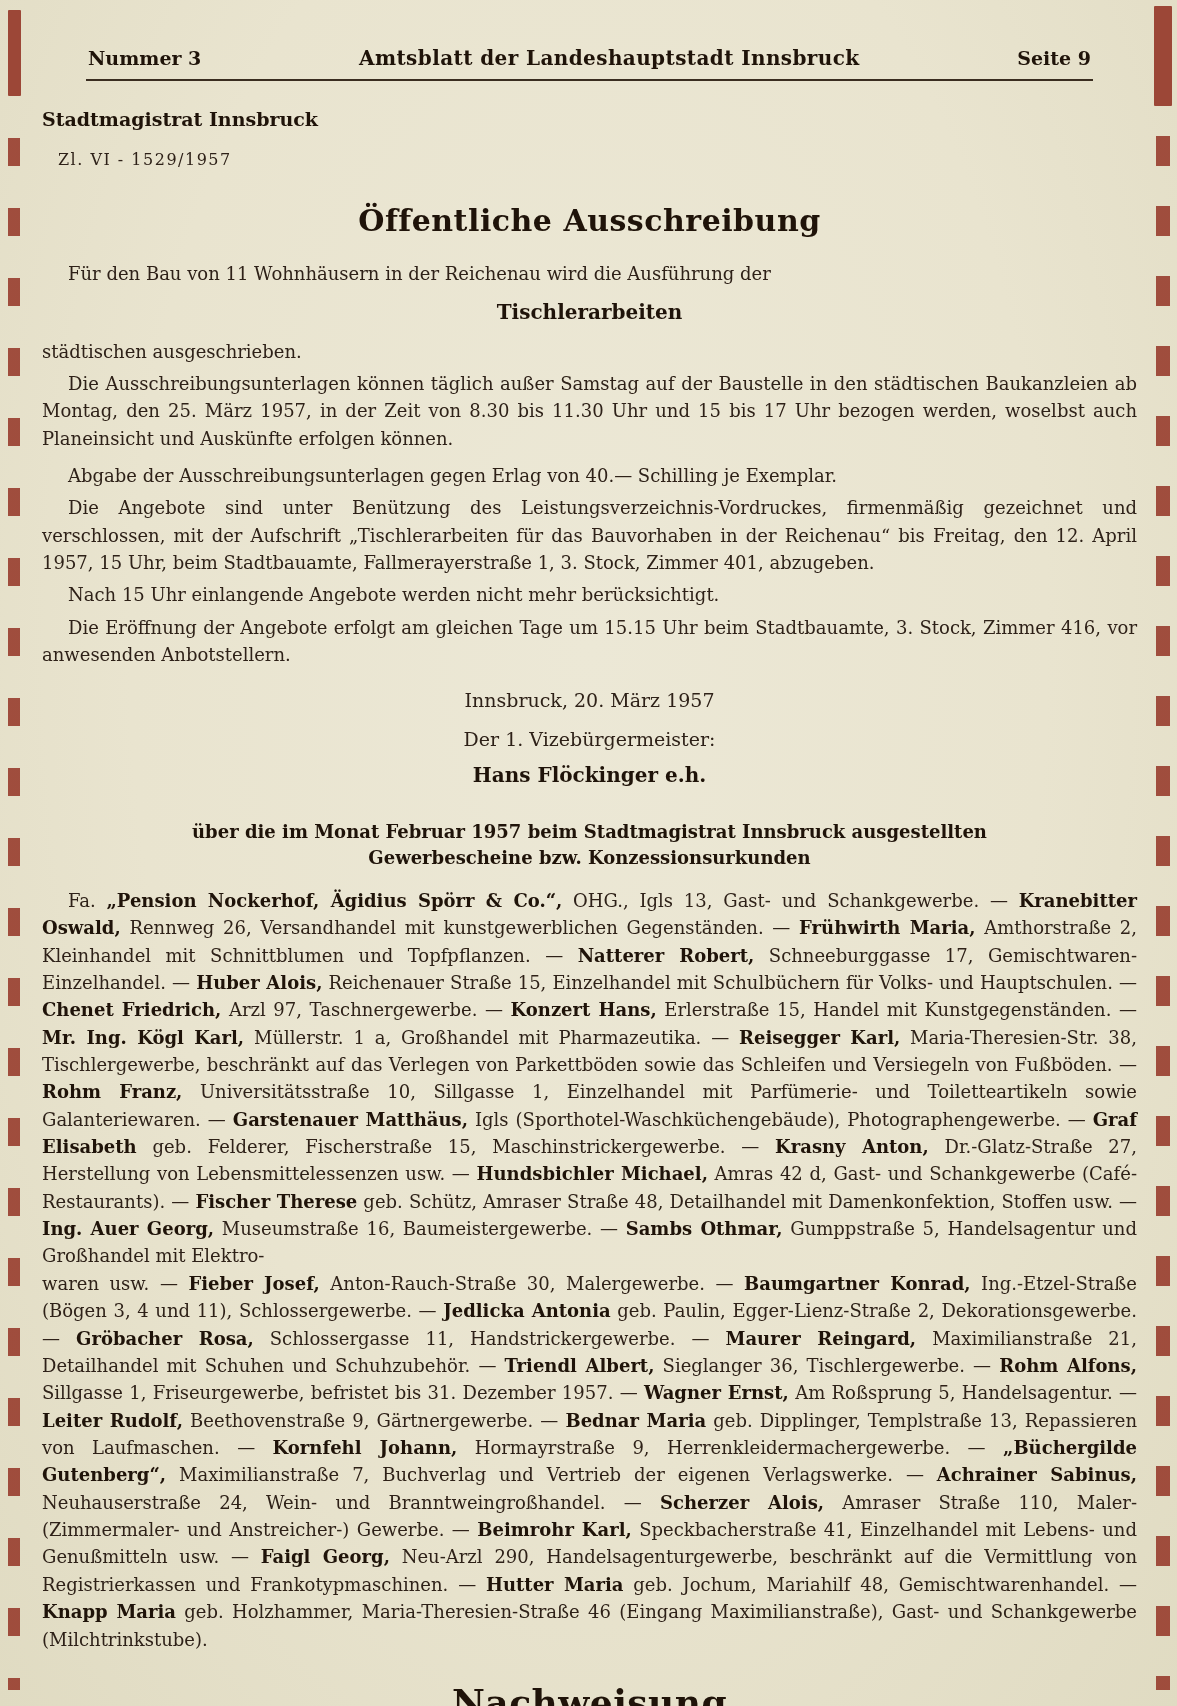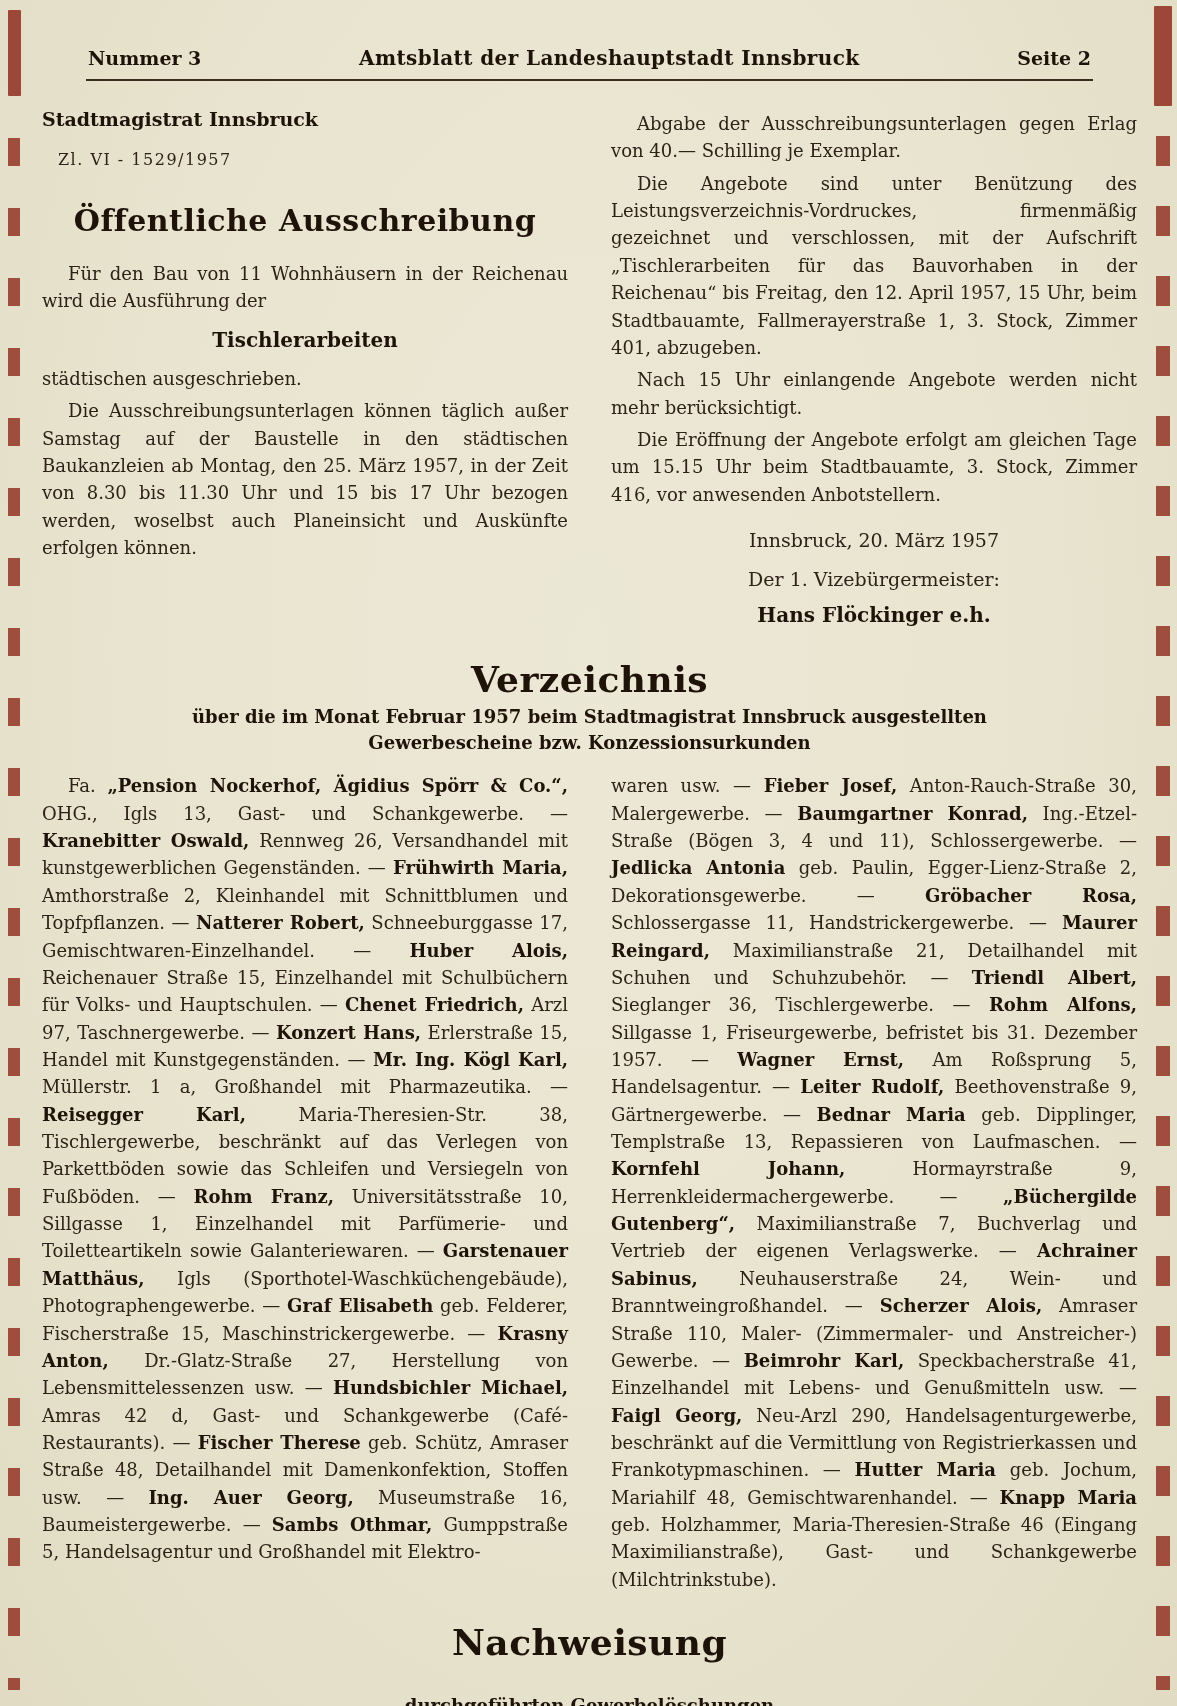--- a/index.html
+++ b/index.html
@@ -27,21 +27,21 @@
   .edge-cap.right{right:5px;top:6px;width:18px;height:100px;}
 
   .masthead{
     display:flex;justify-content:space-between;align-items:baseline;
     margin:0 44px 24px 44px;padding:0 2px 9px 2px;
     border-bottom:2px solid var(--rule);
     font-size:19px;font-weight:bold;color:var(--ink_bold);
   }
   .mast-title{font-size:20px;letter-spacing:.4px;}
 
-  .twocol{display:grid;grid-template-columns:1fr 1fr;column-gap:43px;}
+  .twocol{display:grid;grid-template-columns:1fr;column-gap:43px;}
 
   .announce{font-size:18px;line-height:1.52;}
   .announce p{margin:5px 0;text-align:justify;}
   .indent{text-indent:26px;}
   .noindent{text-indent:0;}
   .authority{font-weight:bold;font-size:19px;color:var(--ink_bold);}
   .ref{font-size:16px;margin:14px 0 0 16px;letter-spacing:1.5px;}
   .announce-title{
     font-size:30px;font-weight:bold;text-align:center;color:var(--ink_bold);
     margin:26px 0 16px 0;letter-spacing:.5px;
@@ -65,21 +65,21 @@
 <div class="page">
 
   <div class="edge-cap left"></div>
   <div class="edge-cap right"></div>
   <div class="edge-strip left"></div>
   <div class="edge-strip right"></div>
 
   <header class="masthead">
     <span>Nummer 3</span>
     <span class="mast-title">Amtsblatt der Landeshauptstadt Innsbruck</span>
-    <span>Seite 2</span>
+    <span>Seite 9</span>
   </header>
 
   <section class="twocol announce">
     <div class="col">
       <div class="authority">Stadtmagistrat Innsbruck</div>
       <div class="ref">Zl. VI - 1529/1957</div>
       <h1 class="announce-title">Öffentliche Ausschreibung</h1>
       <p class="indent">Für den Bau von 11 Wohnhäusern in der Reichenau wird die Ausführung der</p>
       <div class="subject">Tischlerarbeiten</div>
       <p class="noindent">städtischen ausgeschrieben.</p>
@@ -91,21 +91,20 @@
       <p class="indent">Nach 15 Uhr einlangende Angebote werden nicht mehr berücksichtigt.</p>
       <p class="indent">Die Eröffnung der Angebote erfolgt am gleichen Tage um 15.15 Uhr beim Stadtbauamte, 3. Stock, Zimmer 416, vor anwesenden Anbotstellern.</p>
       <div class="dateline">Innsbruck, 20. März 1957</div>
       <div class="sig-role">Der 1. Vizebürgermeister:</div>
       <div class="sig-name">Hans Flöckinger e.h.</div>
     </div>
   </section>
 
   <section>
     <div class="section-head">
-      <div class="section-title">Verzeichnis</div>
       <div class="section-sub">
         <span>über die im Monat Februar 1957 beim Stadtmagistrat Innsbruck ausgestellten</span><br>
         <span>Gewerbescheine bzw. Konzessionsurkunden</span>
       </div>
     </div>
     <div class="twocol listing">
       <p class="col indent"><span>Fa. </span><span class="bseg">„Pension Nockerhof, Ägidius Spörr &amp; Co.“,</span><span> OHG., Igls 13, Gast- und Schankgewerbe. — </span><span class="bseg">Kranebitter Oswald,</span><span> Rennweg 26, Versandhandel mit kunstgewerblichen Gegenständen. — </span><span class="bseg">Frühwirth Maria,</span><span> Amthorstraße 2, Kleinhandel mit Schnittblumen und Topfpflanzen. — </span><span class="bseg">Natterer Robert,</span><span> Schneeburggasse 17, Gemischtwaren-Einzelhandel. — </span><span class="bseg">Huber Alois,</span><span> Reichenauer Straße 15, Einzelhandel mit Schulbüchern für Volks- und Hauptschulen. — </span><span class="bseg">Chenet Friedrich,</span><span> Arzl 97, Taschnergewerbe. — </span><span class="bseg">Konzert Hans,</span><span> Erlerstraße 15, Handel mit Kunstgegenständen. — </span><span class="bseg">Mr. Ing. Kögl Karl,</span><span> Müllerstr. 1 a, Großhandel mit Pharmazeutika. — </span><span class="bseg">Reisegger Karl,</span><span> Maria-Theresien-Str. 38, Tischlergewerbe, beschränkt auf das Verlegen von Parkettböden sowie das Schleifen und Versiegeln von Fußböden. — </span><span class="bseg">Rohm Franz,</span><span> Universitätsstraße 10, Sillgasse 1, Einzelhandel mit Parfümerie- und Toiletteartikeln sowie Galanteriewaren. — </span><span class="bseg">Garstenauer Matthäus,</span><span> Igls (Sporthotel-Waschküchengebäude), Photographengewerbe. — </span><span class="bseg">Graf Elisabeth</span><span> geb. Felderer, Fischerstraße 15, Maschinstrickergewerbe. — </span><span class="bseg">Krasny Anton,</span><span> Dr.-Glatz-Straße 27, Herstellung von Lebensmittelessenzen usw. — </span><span class="bseg">Hundsbichler Michael,</span><span> Amras 42 d, Gast- und Schankgewerbe (Café-Restaurants). — </span><span class="bseg">Fischer Therese</span><span> geb. Schütz, Amraser Straße 48, Detailhandel mit Damenkonfektion, Stoffen usw. — </span><span class="bseg">Ing. Auer Georg,</span><span> Museumstraße 16, Baumeistergewerbe. — </span><span class="bseg">Sambs Othmar,</span><span> Gumppstraße 5, Handelsagentur und Großhandel mit Elektro-</span></p>
       <p class="col noindent"><span>waren usw. — </span><span class="bseg">Fieber Josef,</span><span> Anton-Rauch-Straße 30, Malergewerbe. — </span><span class="bseg">Baumgartner Konrad,</span><span> Ing.-Etzel-Straße (Bögen 3, 4 und 11), Schlossergewerbe. — </span><span class="bseg">Jedlicka Antonia</span><span> geb. Paulin, Egger-Lienz-Straße 2, Dekorationsgewerbe. — </span><span class="bseg">Gröbacher Rosa,</span><span> Schlossergasse 11, Handstrickergewerbe. — </span><span class="bseg">Maurer Reingard,</span><span> Maximilianstraße 21, Detailhandel mit Schuhen und Schuhzubehör. — </span><span class="bseg">Triendl Albert,</span><span> Sieglanger 36, Tischlergewerbe. — </span><span class="bseg">Rohm Alfons,</span><span> Sillgasse 1, Friseurgewerbe, befristet bis 31. Dezember 1957. — </span><span class="bseg">Wagner Ernst,</span><span> Am Roßsprung 5, Handelsagentur. — </span><span class="bseg">Leiter Rudolf,</span><span> Beethovenstraße 9, Gärtnergewerbe. — </span><span class="bseg">Bednar Maria</span><span> geb. Dipplinger, Templstraße 13, Repassieren von Laufmaschen. — </span><span class="bseg">Kornfehl Johann,</span><span> Hormayrstraße 9, Herrenkleidermachergewerbe. — </span><span class="bseg">„Büchergilde Gutenberg“,</span><span> Maximilianstraße 7, Buchverlag und Vertrieb der eigenen Verlagswerke. — </span><span class="bseg">Achrainer Sabinus,</span><span> Neuhauserstraße 24, Wein- und Branntweingroßhandel. — </span><span class="bseg">Scherzer Alois,</span><span> Amraser Straße 110, Maler- (Zimmermaler- und Anstreicher-) Gewerbe. — </span><span class="bseg">Beimrohr Karl,</span><span> Speckbacherstraße 41, Einzelhandel mit Lebens- und Genußmitteln usw. — </span><span class="bseg">Faigl Georg,</span><span> Neu-Arzl 290, Handelsagenturgewerbe, beschränkt auf die Vermittlung von Registrierkassen und Frankotypmaschinen. — </span><span class="bseg">Hutter Maria</span><span> geb. Jochum, Mariahilf 48, Gemischtwarenhandel. — </span><span class="bseg">Knapp Maria</span><span> geb. Holzhammer, Maria-Theresien-Straße 46 (Eingang Maximilianstraße), Gast- und Schankgewerbe (Milchtrinkstube).</span></p>
     </div>
   </section>

